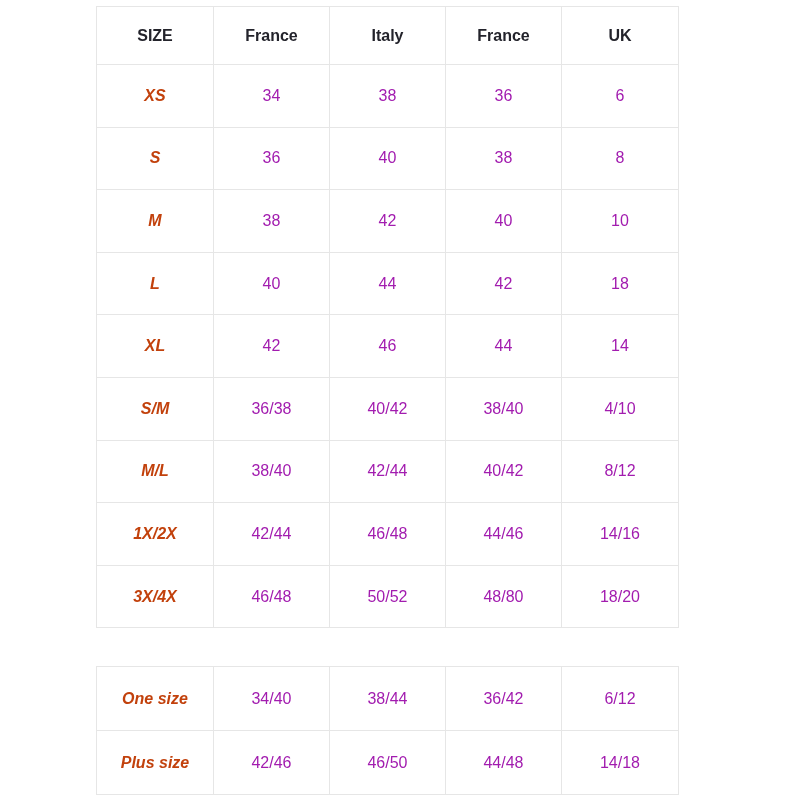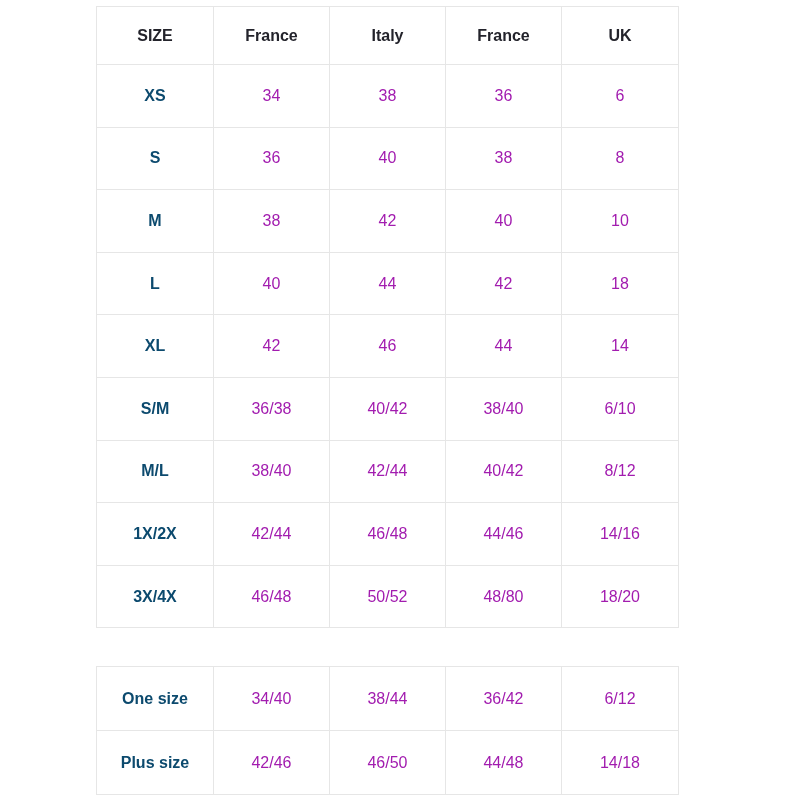--- a/index.html
+++ b/index.html
@@ -51,21 +51,22 @@
 
   table.size-chart thead th {
     height: 57px;
     font-weight: bold;
     font-size: 16px;
     color: #23232b;
   }
   table.size-chart tbody tr { height: 62.6px; }
   table.size-chart tbody td.rowhead {
     font-weight: bold;
-    color: #0c4a6e;
+    color: #c2410c;
+    font-style: italic;
   }
   .secondary table.size-chart tbody tr { height: 64px; }
   .secondary table.size-chart tbody td.rowhead {
     font-weight: bold;
   }
 </style>
 </head>
 <body>
 
 <div class="page">
@@ -122,21 +123,21 @@
           <td>42</td>
           <td>46</td>
           <td>44</td>
           <td>14</td>
         </tr>
         <tr>
           <td class="rowhead">S/M</td>
           <td>36/38</td>
           <td>40/42</td>
           <td>38/40</td>
-          <td>6/10</td>
+          <td>4/10</td>
         </tr>
         <tr>
           <td class="rowhead">M/L</td>
           <td>38/40</td>
           <td>42/44</td>
           <td>40/42</td>
           <td>8/12</td>
         </tr>
         <tr>
           <td class="rowhead">1X/2X</td>

